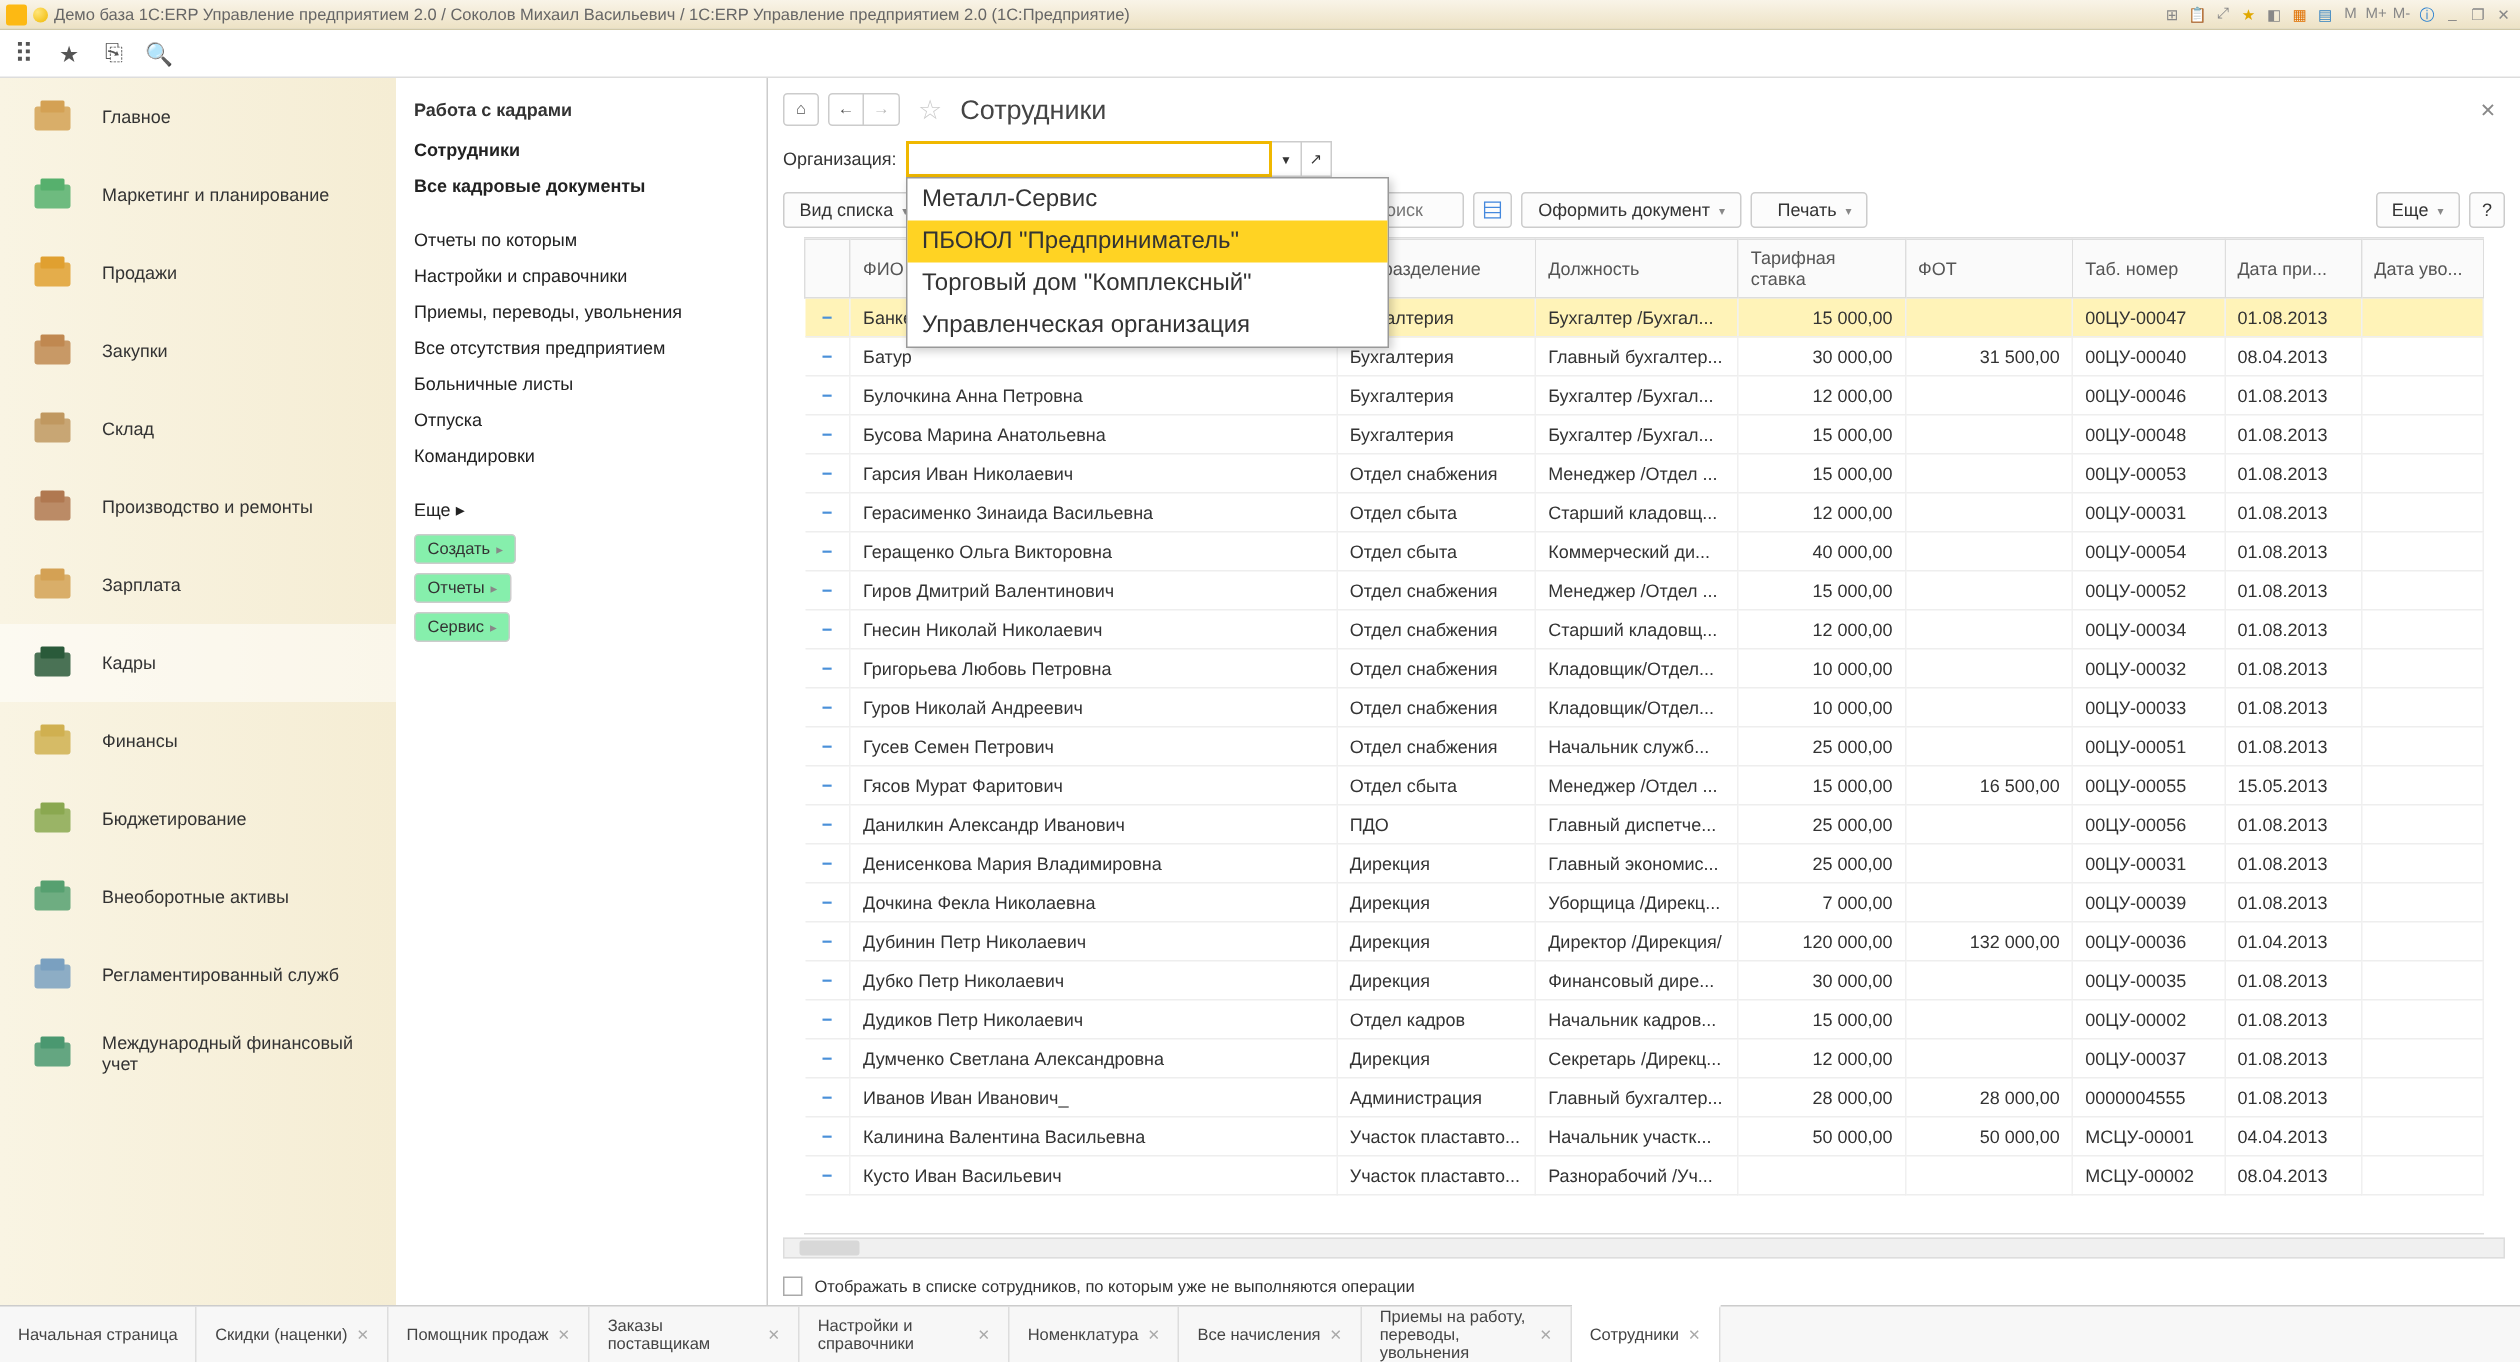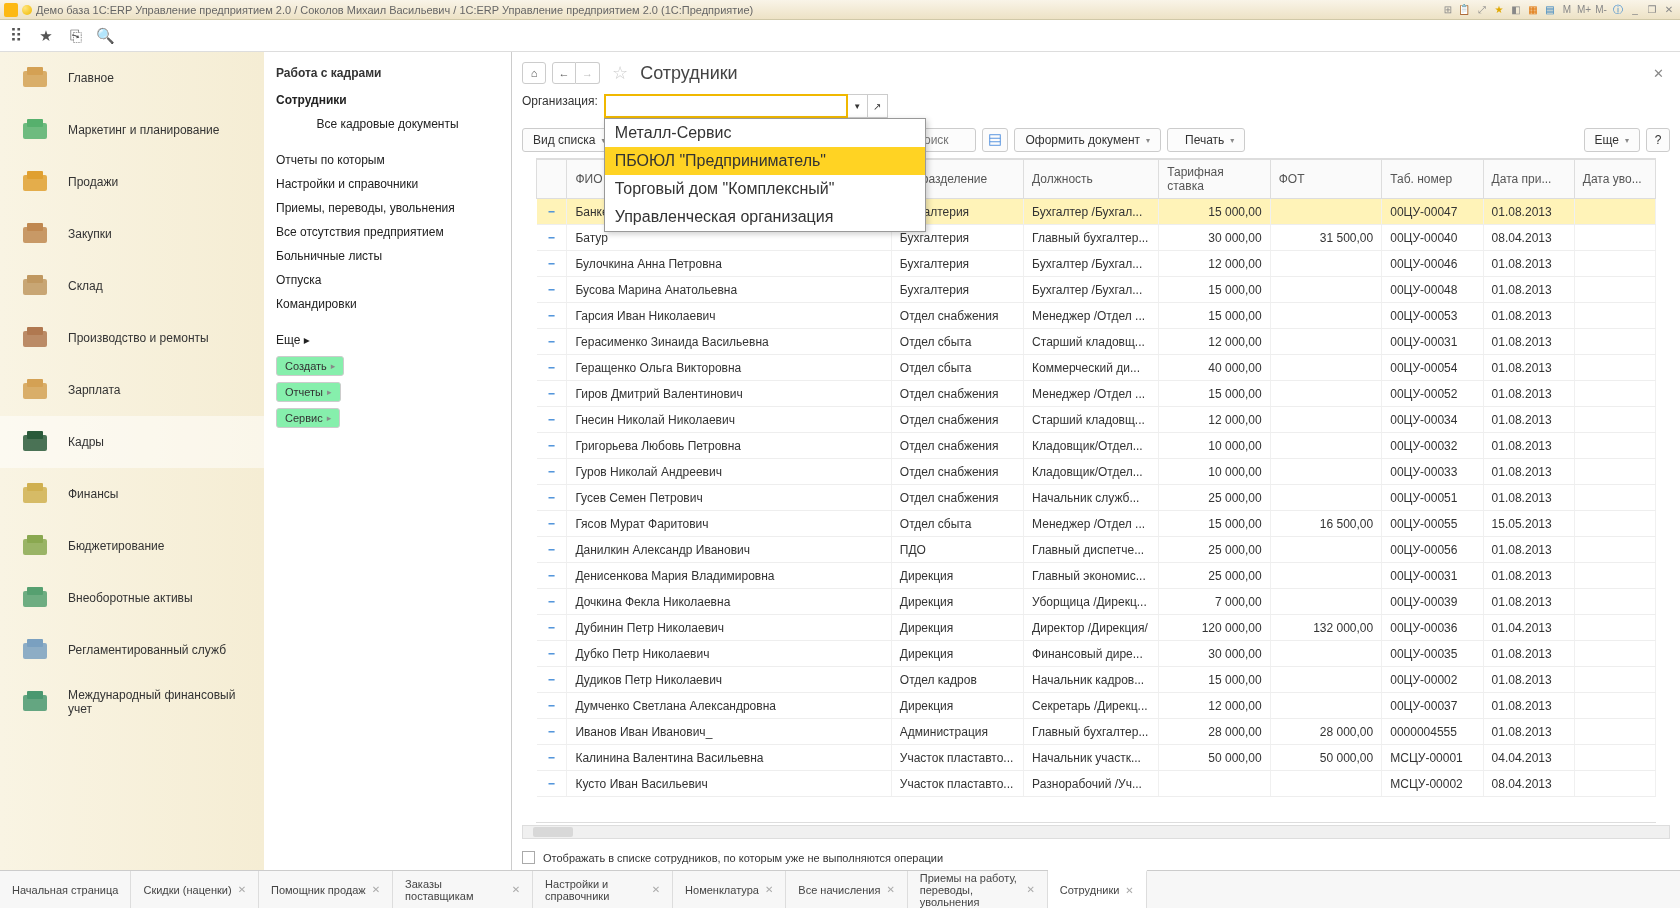--- a/index.html
+++ b/index.html
@@ -26,21 +26,21 @@
 .sp-btn::after{content:"▸";margin-left:4px;font-size:9px;color:#888}
 .content{flex:1;display:flex;flex-direction:column;overflow:hidden}
 .c-head{display:flex;align-items:center;padding:10px 10px 6px;gap:6px}
 .nav-btn{width:24px;height:22px;border:1px solid #ccc;border-radius:3px;background:#fff;display:flex;align-items:center;justify-content:center;font-size:11px;color:#555;cursor:pointer}
 .nav-grp{display:flex}
 .nav-grp .nav-btn:first-child{border-radius:3px 0 0 3px}
 .nav-grp .nav-btn:last-child{border-radius:0 3px 3px 0;border-left:0;color:#bbb}
 .star{color:#ccc;font-size:18px;margin:0 6px}
 .page-title{font-size:18px;color:#444}
 .close-x{margin-left:auto;color:#888;font-size:13px;padding:0 6px;cursor:pointer}
-.c-row{display:flex;padding:4px 10px;gap:6px}
+.c-row{display:flex;align-items:center;padding:4px 10px;gap:6px}
 .lbl{font-size:12px}
 .org-wrap{position:relative}
 .org-input{width:244px;height:24px;border:2px solid #f0b800;padding:0 4px;font-size:12px;outline:none}
 .org-dd{width:20px;height:24px;border:1px solid #ccc;border-left:0;background:#fff;display:flex;align-items:center;justify-content:center;font-size:8px;cursor:pointer}
 .org-ext{width:20px;height:24px;border:1px solid #ccc;border-left:0;background:#fff;display:flex;align-items:center;justify-content:center;font-size:10px;cursor:pointer}
 .dropdown{position:absolute;top:24px;left:0;width:322px;background:#fff;border:1px solid #999;box-shadow:2px 2px 6px rgba(0,0,0,.2);z-index:100}
 .dd-item{padding:5px 10px;font-size:16px;cursor:pointer}
 .dd-item.sel{background:#ffd323}
 .tbar{display:flex;align-items:center;padding:6px 10px;gap:6px}
 .btn{height:24px;border:1px solid #ccc;border-radius:3px;background:#fcfcfc;padding:0 10px;font-size:12px;display:flex;align-items:center;cursor:pointer;gap:4px}
@@ -214,21 +214,21 @@
             <rect x="8" y="4" width="16" height="8" rx="1" fill="#4a9870"></rect>
           </svg>
         </div>
         <span class="sb-label">Международный финансовый учет</span>
       </div>
     </div>
   <div class="subpanel">
     <div class="sp-head">Работа с кадрами</div>
     <div id="splinks1">
         <span class="sp-link" style="font-weight: bold;">Сотрудники</span>
-        <span class="sp-link" style="font-weight: normal; text-align: center;">Все кадровые документы</span>
+        <span class="sp-link" style="font-weight: bold;">Все кадровые документы</span>
       </div>
     <div class="sp-sep"></div>
     <div id="splinks2">
         <span class="sp-link">Отчеты по которым</span>
         <span class="sp-link">Настройки и справочники</span>
         <span class="sp-link">Приемы, переводы, увольнения</span>
         <span class="sp-link">Все отсутствия предприятием</span>
         <span class="sp-link">Больничные листы</span>
         <span class="sp-link">Отпуска</span>
         <span class="sp-link">Командировки</span>

